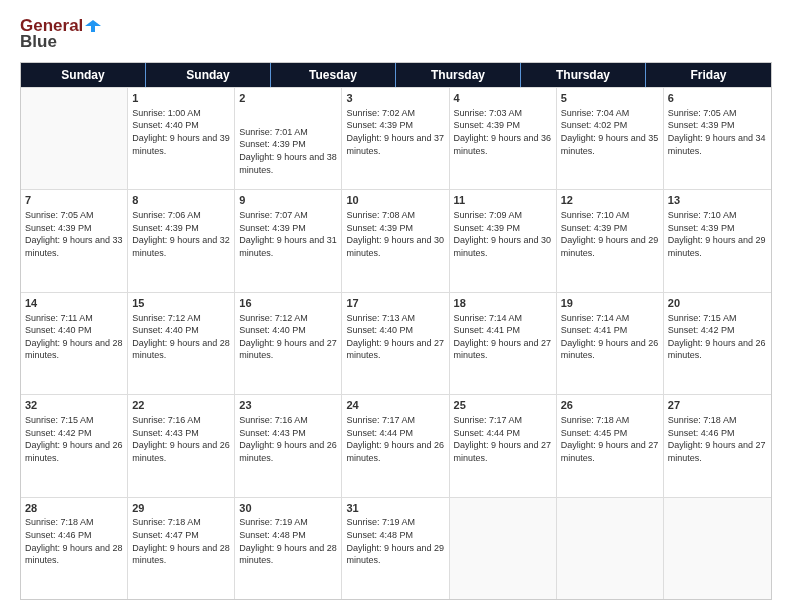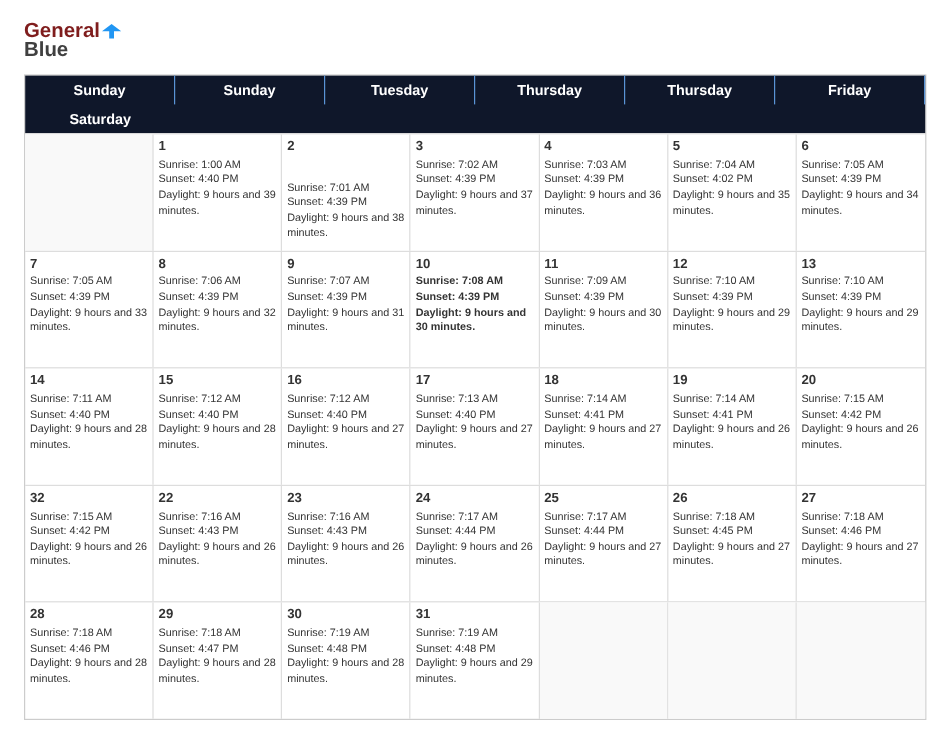--- a/index.html
+++ b/index.html
@@ -115,21 +115,20 @@
   </div>
 
   <div class="calendar">
     <div class="cal-header-row">
     <div class="cal-header-cell">Sunday</div>
         <div class="cal-header-cell">Sunday</div>
         <div class="cal-header-cell">Tuesday</div>
         <div class="cal-header-cell">Thursday</div>
         <div class="cal-header-cell">Thursday</div>
         <div class="cal-header-cell">Friday</div>
-        <div class="cal-header-cell">Saturday</div>
       </div>
     <div class="cal-body">
     <div class="cal-week">
           <div class="cal-cell empty"></div>
           <div class="cal-cell">
             <span class="day-number">1</span>
             <div class="cell-detail" style="white-space: pre-line;">Sunrise: 1:00 AM
 Sunset: 4:40 PM
 Daylight: 9 hours and 39 minutes.</div>
           </div>
@@ -178,21 +177,21 @@
 Daylight: 9 hours and 32 minutes.</div>
           </div>
           <div class="cal-cell">
             <span class="day-number">9</span>
             <div class="cell-detail" style="white-space: pre-line;">Sunrise: 7:07 AM
 Sunset: 4:39 PM
 Daylight: 9 hours and 31 minutes.</div>
           </div>
           <div class="cal-cell">
             <span class="day-number">10</span>
-            <div class="cell-detail" style="white-space: pre-line; font-weight: bold;">Sunrise: 7:08 AM
+            <div class="cell-detail" style="white-space: pre-line;">Sunrise: 7:08 AM
 Sunset: 4:39 PM
 Daylight: 9 hours and 30 minutes.</div>
           </div>
           <div class="cal-cell">
             <span class="day-number">11</span>
             <div class="cell-detail" style="white-space: pre-line;">Sunrise: 7:09 AM
 Sunset: 4:39 PM
 Daylight: 9 hours and 30 minutes.</div>
           </div>
           <div class="cal-cell">

